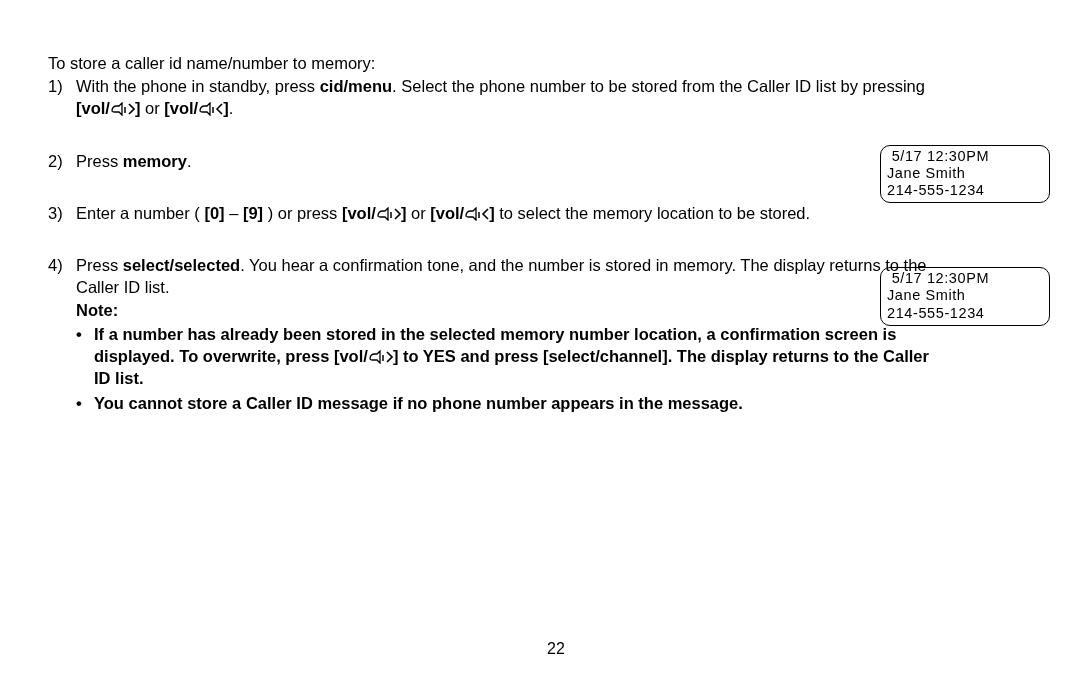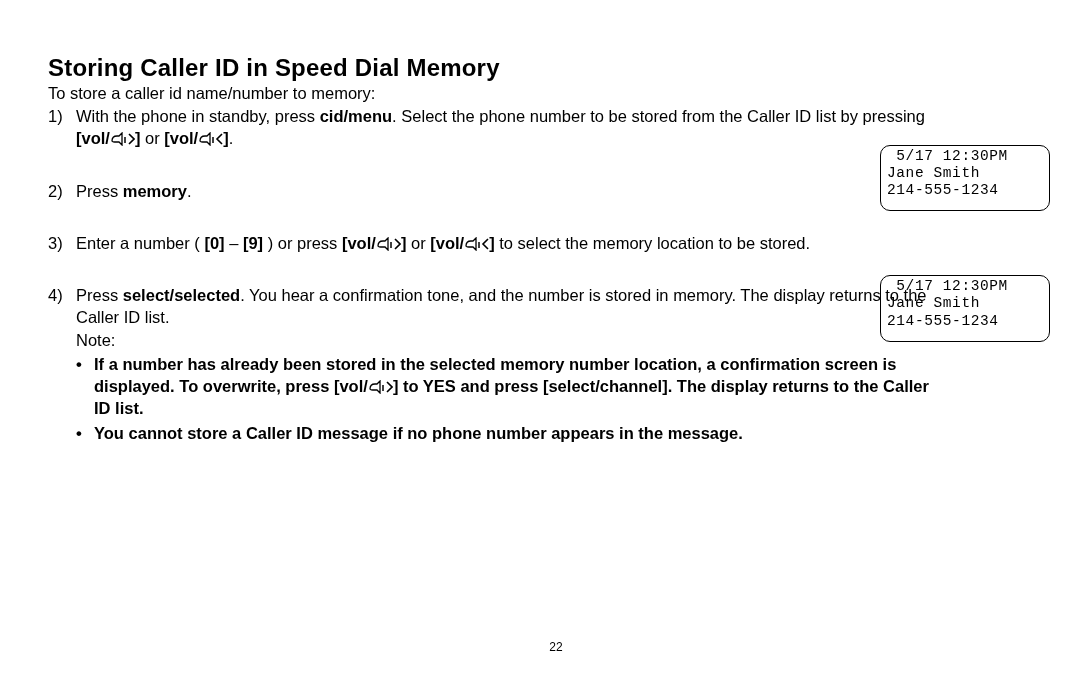--- a/index.html
+++ b/index.html
@@ -60,21 +60,21 @@
       width: 28px;
       flex-shrink: 0;
     }
     ol.steps > li .body {
       flex: 1;
     }
     .key {
       font-weight: bold;
     }
     .note-label {
-      font-weight: normal;
+      font-weight: bold;
     }
     ul.notes {
       list-style: none;
       padding: 0;
       margin: 2px 0 0 0;
       font-weight: bold;
     }
     ul.notes > li {
       display: flex;
       line-height: 1.35;
@@ -82,49 +82,48 @@
     }
     ul.notes > li .bullet {
       width: 18px;
       flex-shrink: 0;
       text-align: left;
     }
     .screen {
       border: 1.5px solid #000;
       border-radius: 10px;
       width: 170px;
-      font-family: Liberation Mono, monospace;
+      font-family: Liberation Sans, sans-serif;
       font-size: 14.5px;
       line-height: 1.18;
-      padding: 2px 6px 11px 6px;
+      padding: 2px 6px 3px 6px;
       margin-bottom: 12px;
       white-space: pre;
       letter-spacing: 0.6px;
     }
     .screen .cursor {
       font-size: 12px;
     }
     .page-number {
       position: absolute;
       left: 0;
       right: 0;
       text-align: center;
-      font-size: 12px;
+      font-size: 16px;
       padding-left: 32px;
     }
     svg.vol-icon {
       vertical-align: -2px;
     }
   </style>
 </head>
 <body>
 
 <div class="page">
 
-  <h1 class="heading">Storing Caller ID in Speed Dial Memory</h1>
   <p class="sub-intro">To store a caller id name/number to memory:</p>
 
   <div class="content-row">
 
     <div class="text-col">
       <ol class="steps">
 
         <li>
           <span class="num">1)</span>
           <span class="body">

